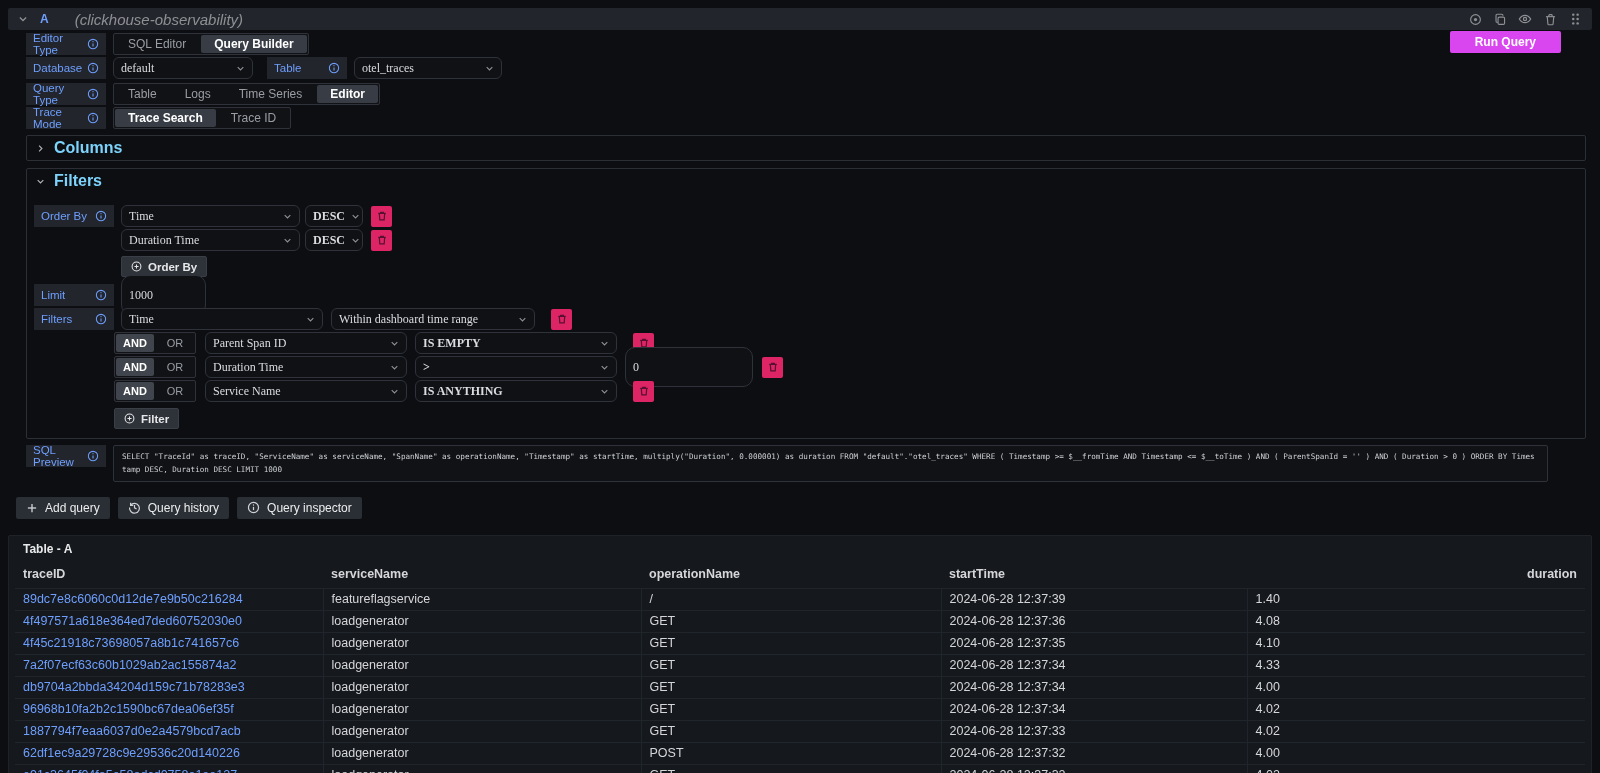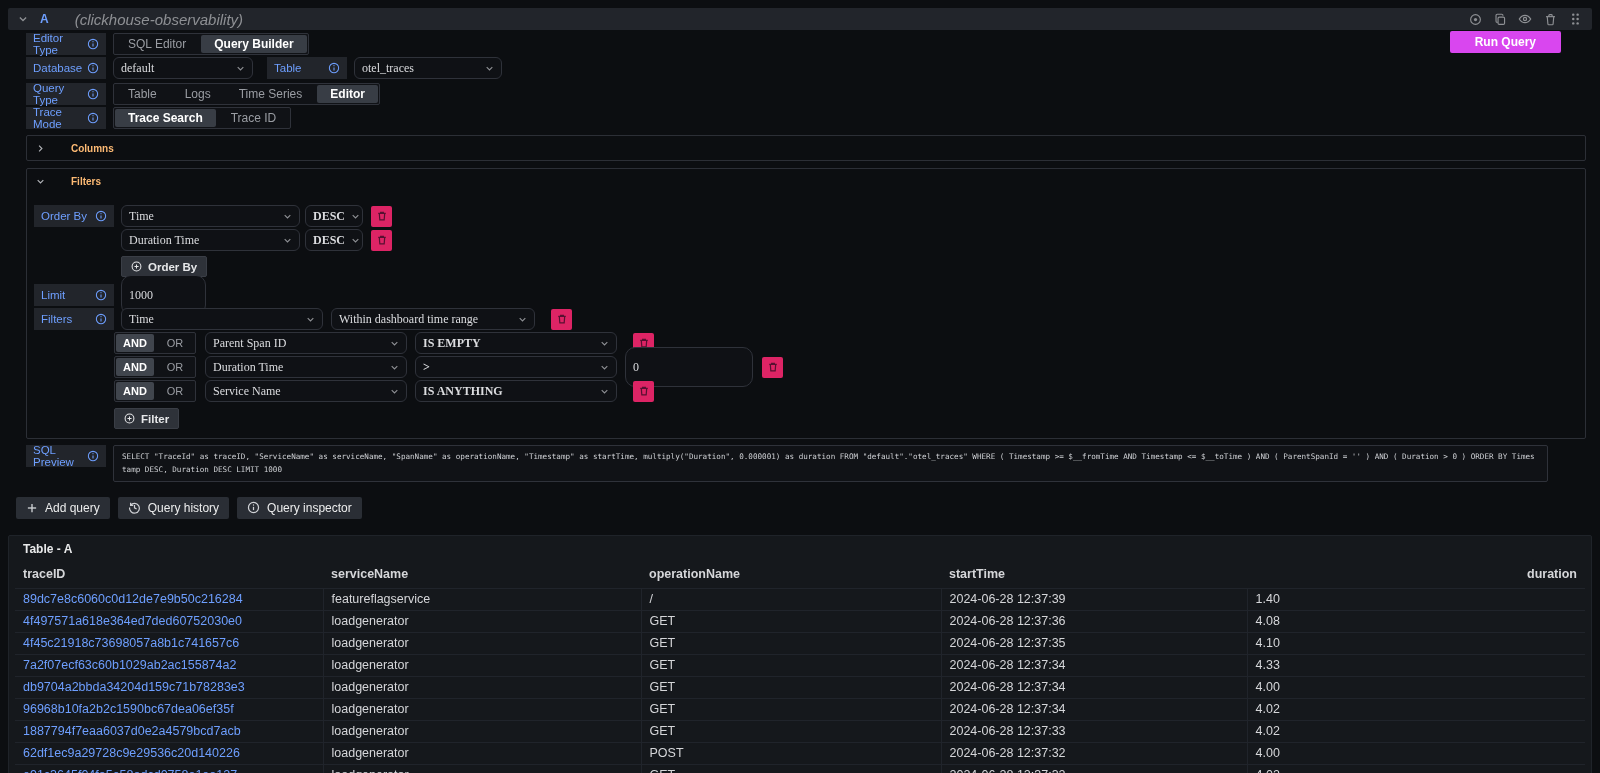--- a/index.html
+++ b/index.html
@@ -67,22 +67,22 @@
   .trash-btn {
     width:21px; height:21px; min-width:21px; border:none; border-radius:2px;
     background:#dd2465; color:#571031; display:flex; align-items:center; justify-content:center;
     cursor:pointer; padding:0;
   }
 
   .sect {
     border:1px solid #2c2f36; border-radius:2px; margin:6px 6px 0 0;
   }
   .sect-head {
-    height:24px; display:flex; align-items:center; gap:26px; padding:0 9px;
-    color:#fdba74; font-size:10px; font-weight:600; cursor:pointer;
+    height:24px; display:flex; align-items:center; gap:9px; padding:0 9px;
+    color:#7dd3fc; font-size:16px; font-weight:600; cursor:pointer;
   }
   .sect-head .chev { color:#b4b6ba; }
   .sect-body { padding:4px 8px 9px 7px; }
   .spacer { width:87px; min-width:87px; }
 
   .andor {
     display:flex; height:22px; border:1px solid #2f323a; border-radius:2px;
     background:#101216; margin-right:9px;
   }
   .seg {

